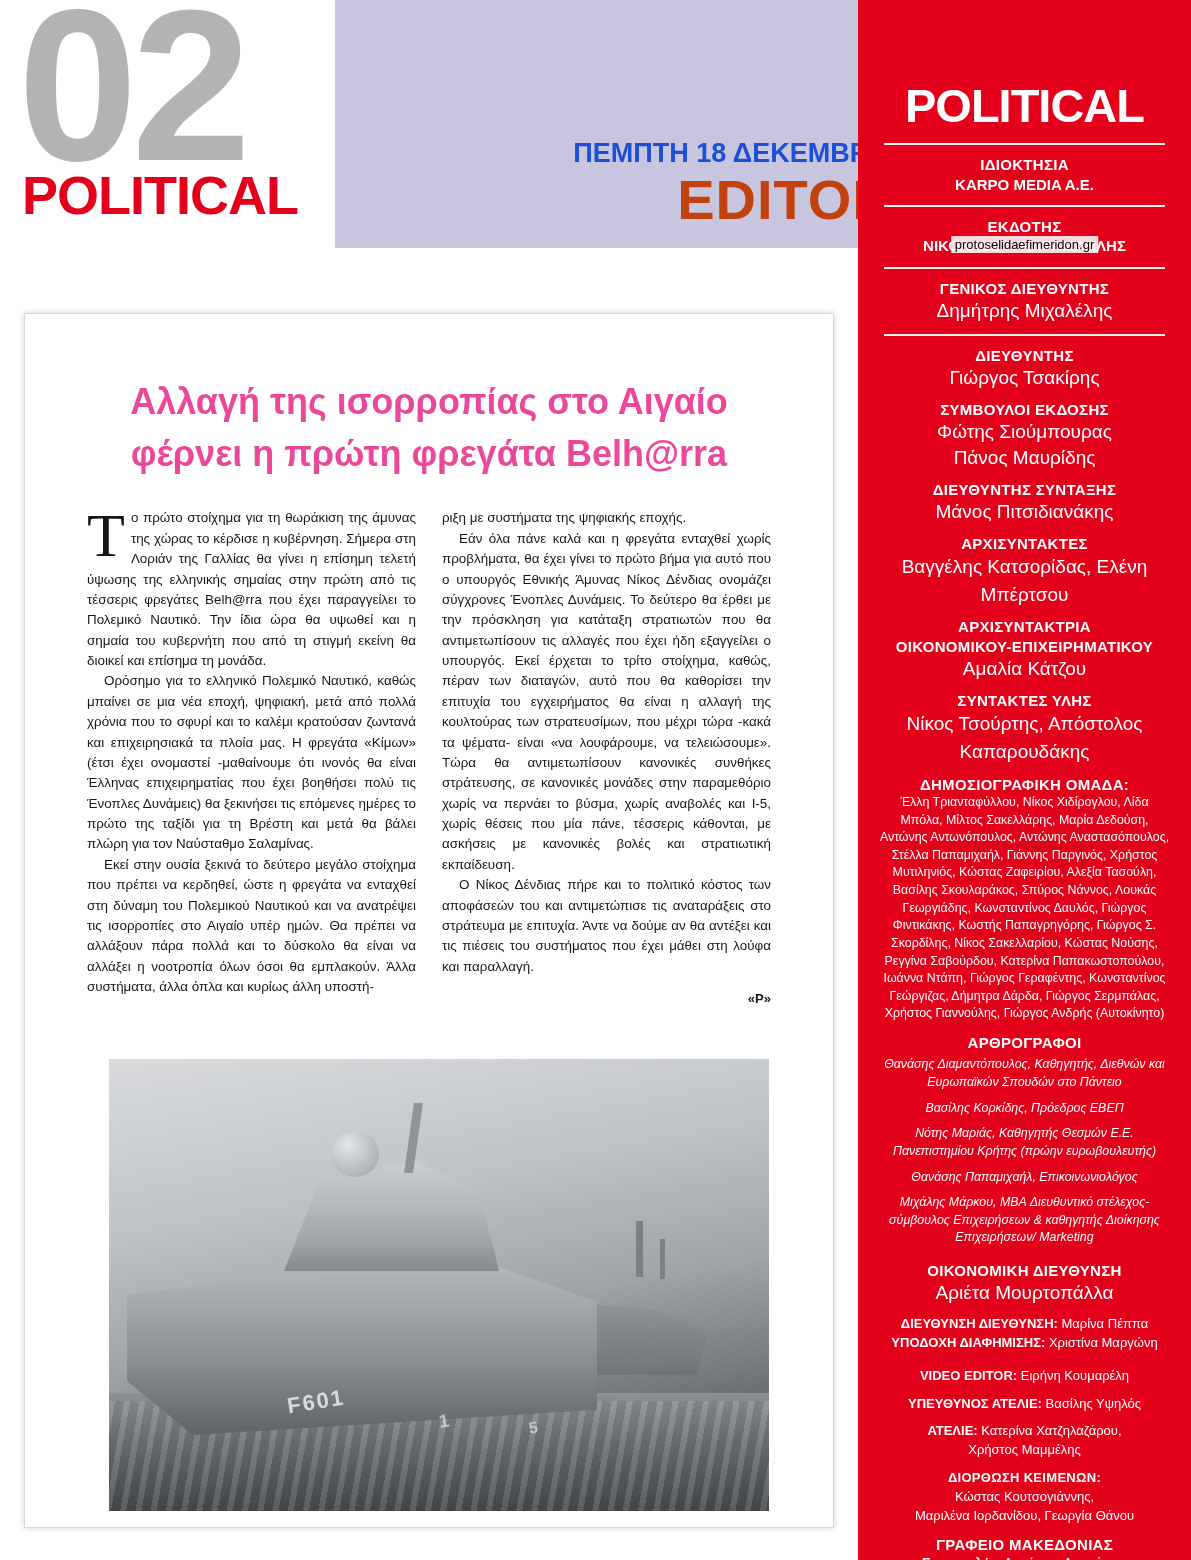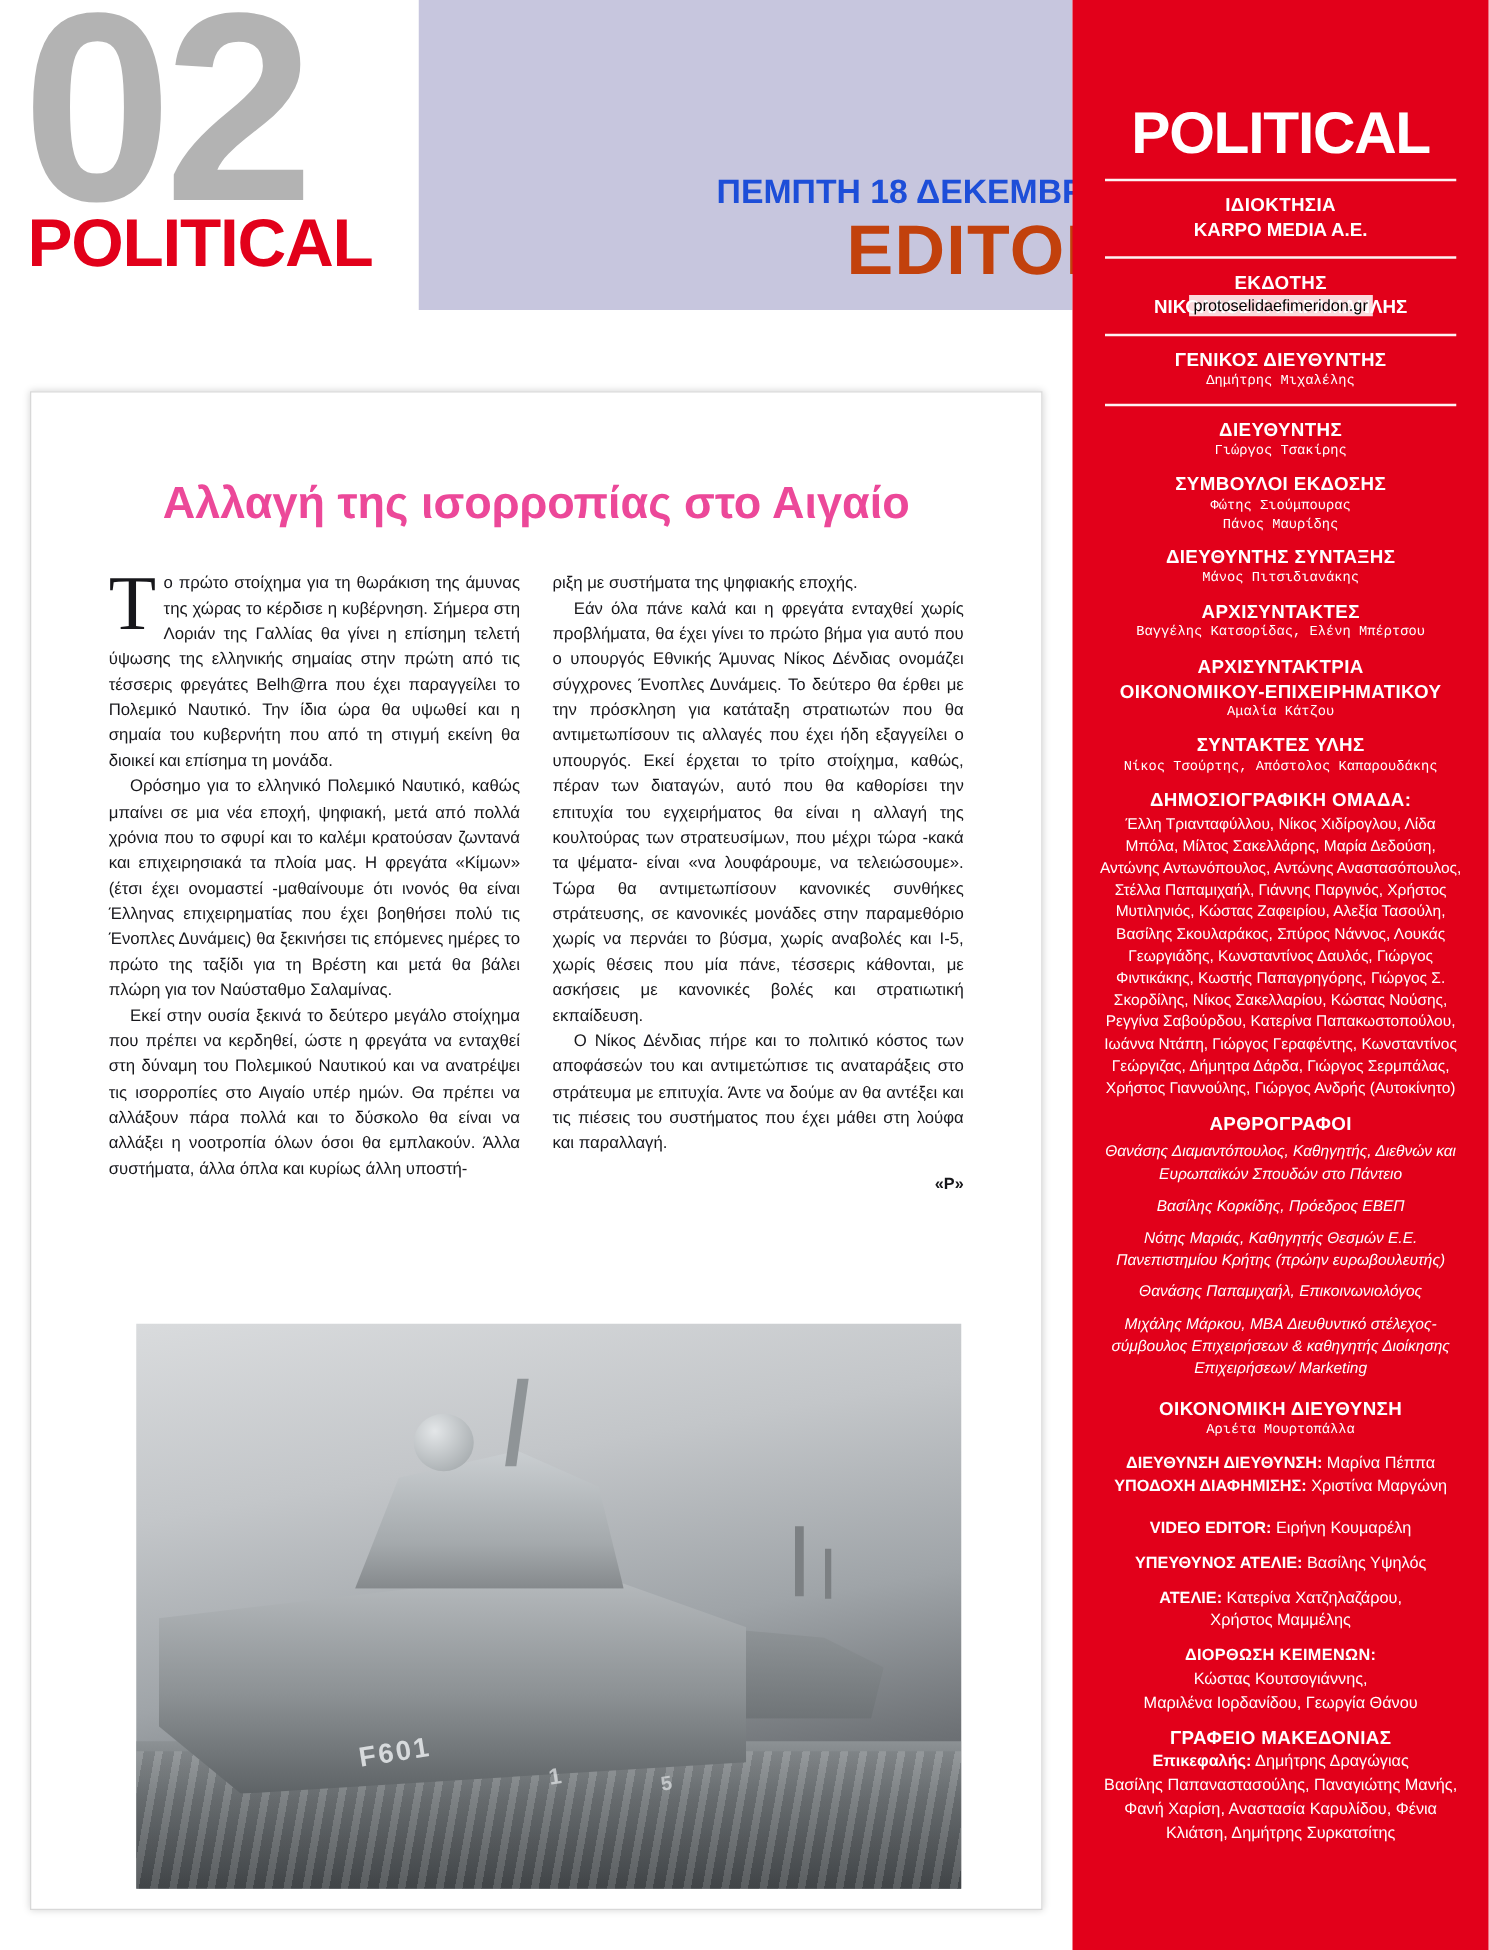--- a/index.html
+++ b/index.html
@@ -117,21 +117,21 @@
   .rail{
     position:absolute;right:0;top:0;width:333px;height:1560px;background:#e2001a;color:#fff;
     text-align:center;
   }
   .rail-logo{
     font-size:47px;font-weight:bold;letter-spacing:-1px;margin:78px 0 0 0;
   }
   .rule{height:2px;background:#ffffff;margin:10px 26px;opacity:.95;}
   .lbl{font-size:15px;font-weight:bold;letter-spacing:.3px;line-height:1.3;}
   .val{font-size:15px;font-weight:bold;line-height:1.35;}
-  .val.reg{font-weight:normal;font-size:11px;font-family:Liberation Mono, monospace;}
+  .val.reg{font-weight:normal;font-size:19px;}
   .sec{margin:0 20px;}
   .blk{margin-top:9px;}
   .small{font-size:13px;line-height:1.45;}
   .smaller{font-size:12.4px;line-height:1.42;}
   .italic{font-style:italic;}
   .wm{
     position:absolute;left:50%;top:236px;transform:translateX(-50%);
     background:rgba(255,255,255,.85);color:#000000;font-size:13px;padding:1px 4px;white-space:nowrap;
   }
 </style>
@@ -142,20 +142,21 @@
   <div class="mast-band"></div>
   <div class="bignum">02</div>
   <div class="mast-political">POLITICAL</div>
   <div class="mast-date">ΠΕΜΠΤΗ 18 ΔΕΚΕΜΒΡΙΟΥ 2025</div>
   <div class="mast-editorial">EDITORIAL</div>
 </div>
 
 <div class="article">
   <div class="headline">
     <div>Αλλαγή της ισορροπίας στο Αιγαίο</div>
+    <div>φέρνει η πρώτη φρεγάτα Belh@rra</div>
   </div>
 
   <div class="cols">
     <div class="col">
       <p class="first"><span class="dropcap">Τ</span><span>ο πρώτο στοίχημα για τη θωράκιση της άμυνας της χώρας το κέρδισε η κυβέρνηση. Σήμερα στη Λοριάν της Γαλλίας θα γίνει η επίσημη τελετή ύψωσης της ελληνικής σημαίας στην πρώτη από τις τέσσερις φρεγάτες Belh@rra που έχει παραγγείλει το Πολεμικό Ναυτικό. Την ίδια ώρα θα υψωθεί και η σημαία του κυβερνήτη που από τη στιγμή εκείνη θα διοικεί και επίσημα τη μονάδα.</span></p>
       <p>Ορόσημο για το ελληνικό Πολεμικό Ναυτικό, καθώς μπαίνει σε μια νέα εποχή, ψηφιακή, μετά από πολλά χρόνια που το σφυρί και το καλέμι κρατούσαν ζωντανά και επιχειρησιακά τα πλοία μας. Η φρεγάτα «Κίμων» (έτσι έχει ονομαστεί -μαθαίνουμε ότι ινονός θα είναι Έλληνας επιχειρηματίας που έχει βοηθήσει πολύ τις Ένοπλες Δυνάμεις) θα ξεκινήσει τις επόμενες ημέρες το πρώτο της ταξίδι για τη Βρέστη και μετά θα βάλει πλώρη για τον Ναύσταθμο Σαλαμίνας.</p>
       <p>Εκεί στην ουσία ξεκινά το δεύτερο μεγάλο στοίχημα που πρέπει να κερδηθεί, ώστε η φρεγάτα να ενταχθεί στη δύναμη του Πολεμικού Ναυτικού και να ανατρέψει τις ισορροπίες στο Αιγαίο υπέρ ημών. Θα πρέπει να αλλάξουν πάρα πολλά και το δύσκολο θα είναι να αλλάξει η νοοτροπία όλων όσοι θα εμπλακούν. Άλλα συστήματα, άλλα όπλα και κυρίως άλλη υποστή-</p>
     </div>
     <div class="col">
       <p class="first">ριξη με συστήματα της ψηφιακής εποχής.</p>

